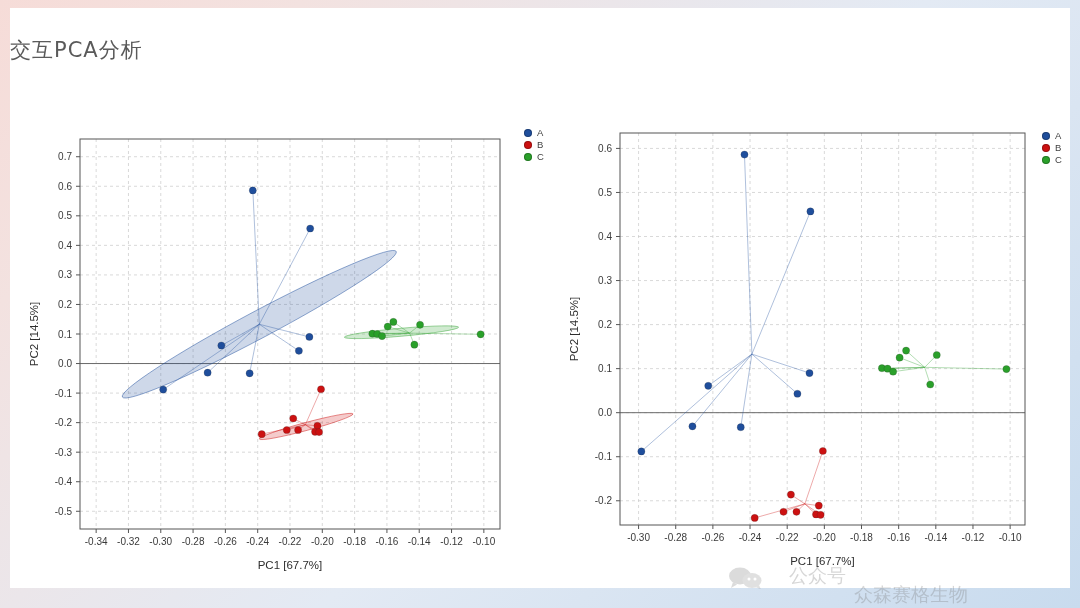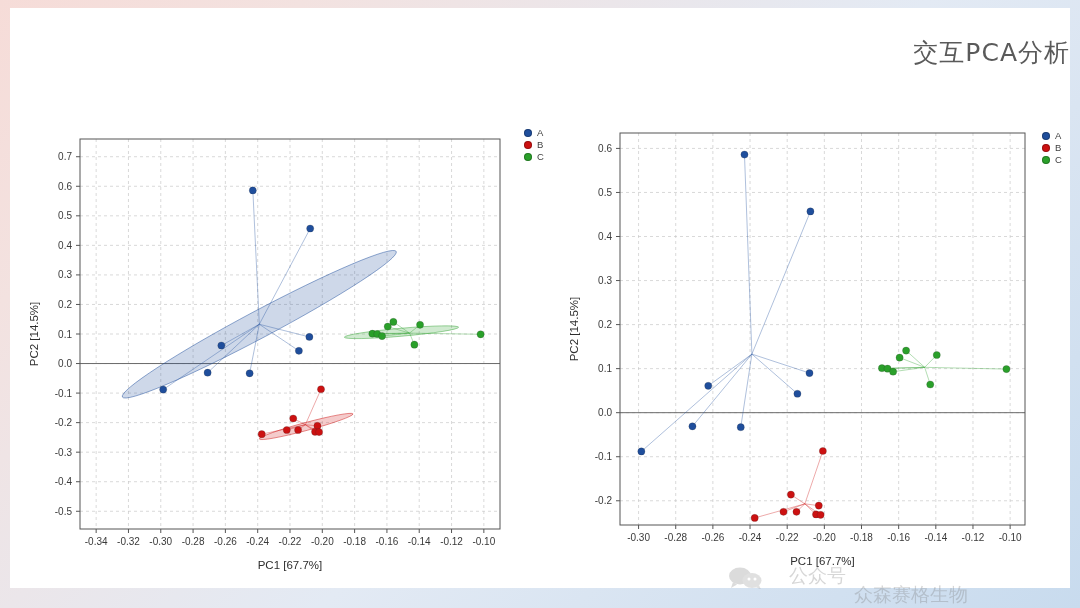--- a/index.html
+++ b/index.html
@@ -18,22 +18,22 @@
     position: absolute;
     left: 10px; top: 8px;
     width: 1060px; height: 580px;
     background: #ffffff;
     box-sizing: border-box;
   }
   #title {
     position: absolute;
     left: 0; top: 28px;
     width: 1060px;
-    text-align: right;
-    font-size: 25px;
+    text-align: left;
+    font-size: 21px;
     color: #5a5a5a;
     letter-spacing: 1px;
     font-family: "DejaVu Sans", "Liberation Sans", sans-serif;
   }
   .chart-wrap { position: absolute; top: 105px; }
   #chart-left  { left: 0px;   width: 545px; height: 460px; }
   #chart-right { left: 535px; width: 525px; height: 460px; }
   .svg-chart { display:block; }
   .legend {
     position: absolute;

